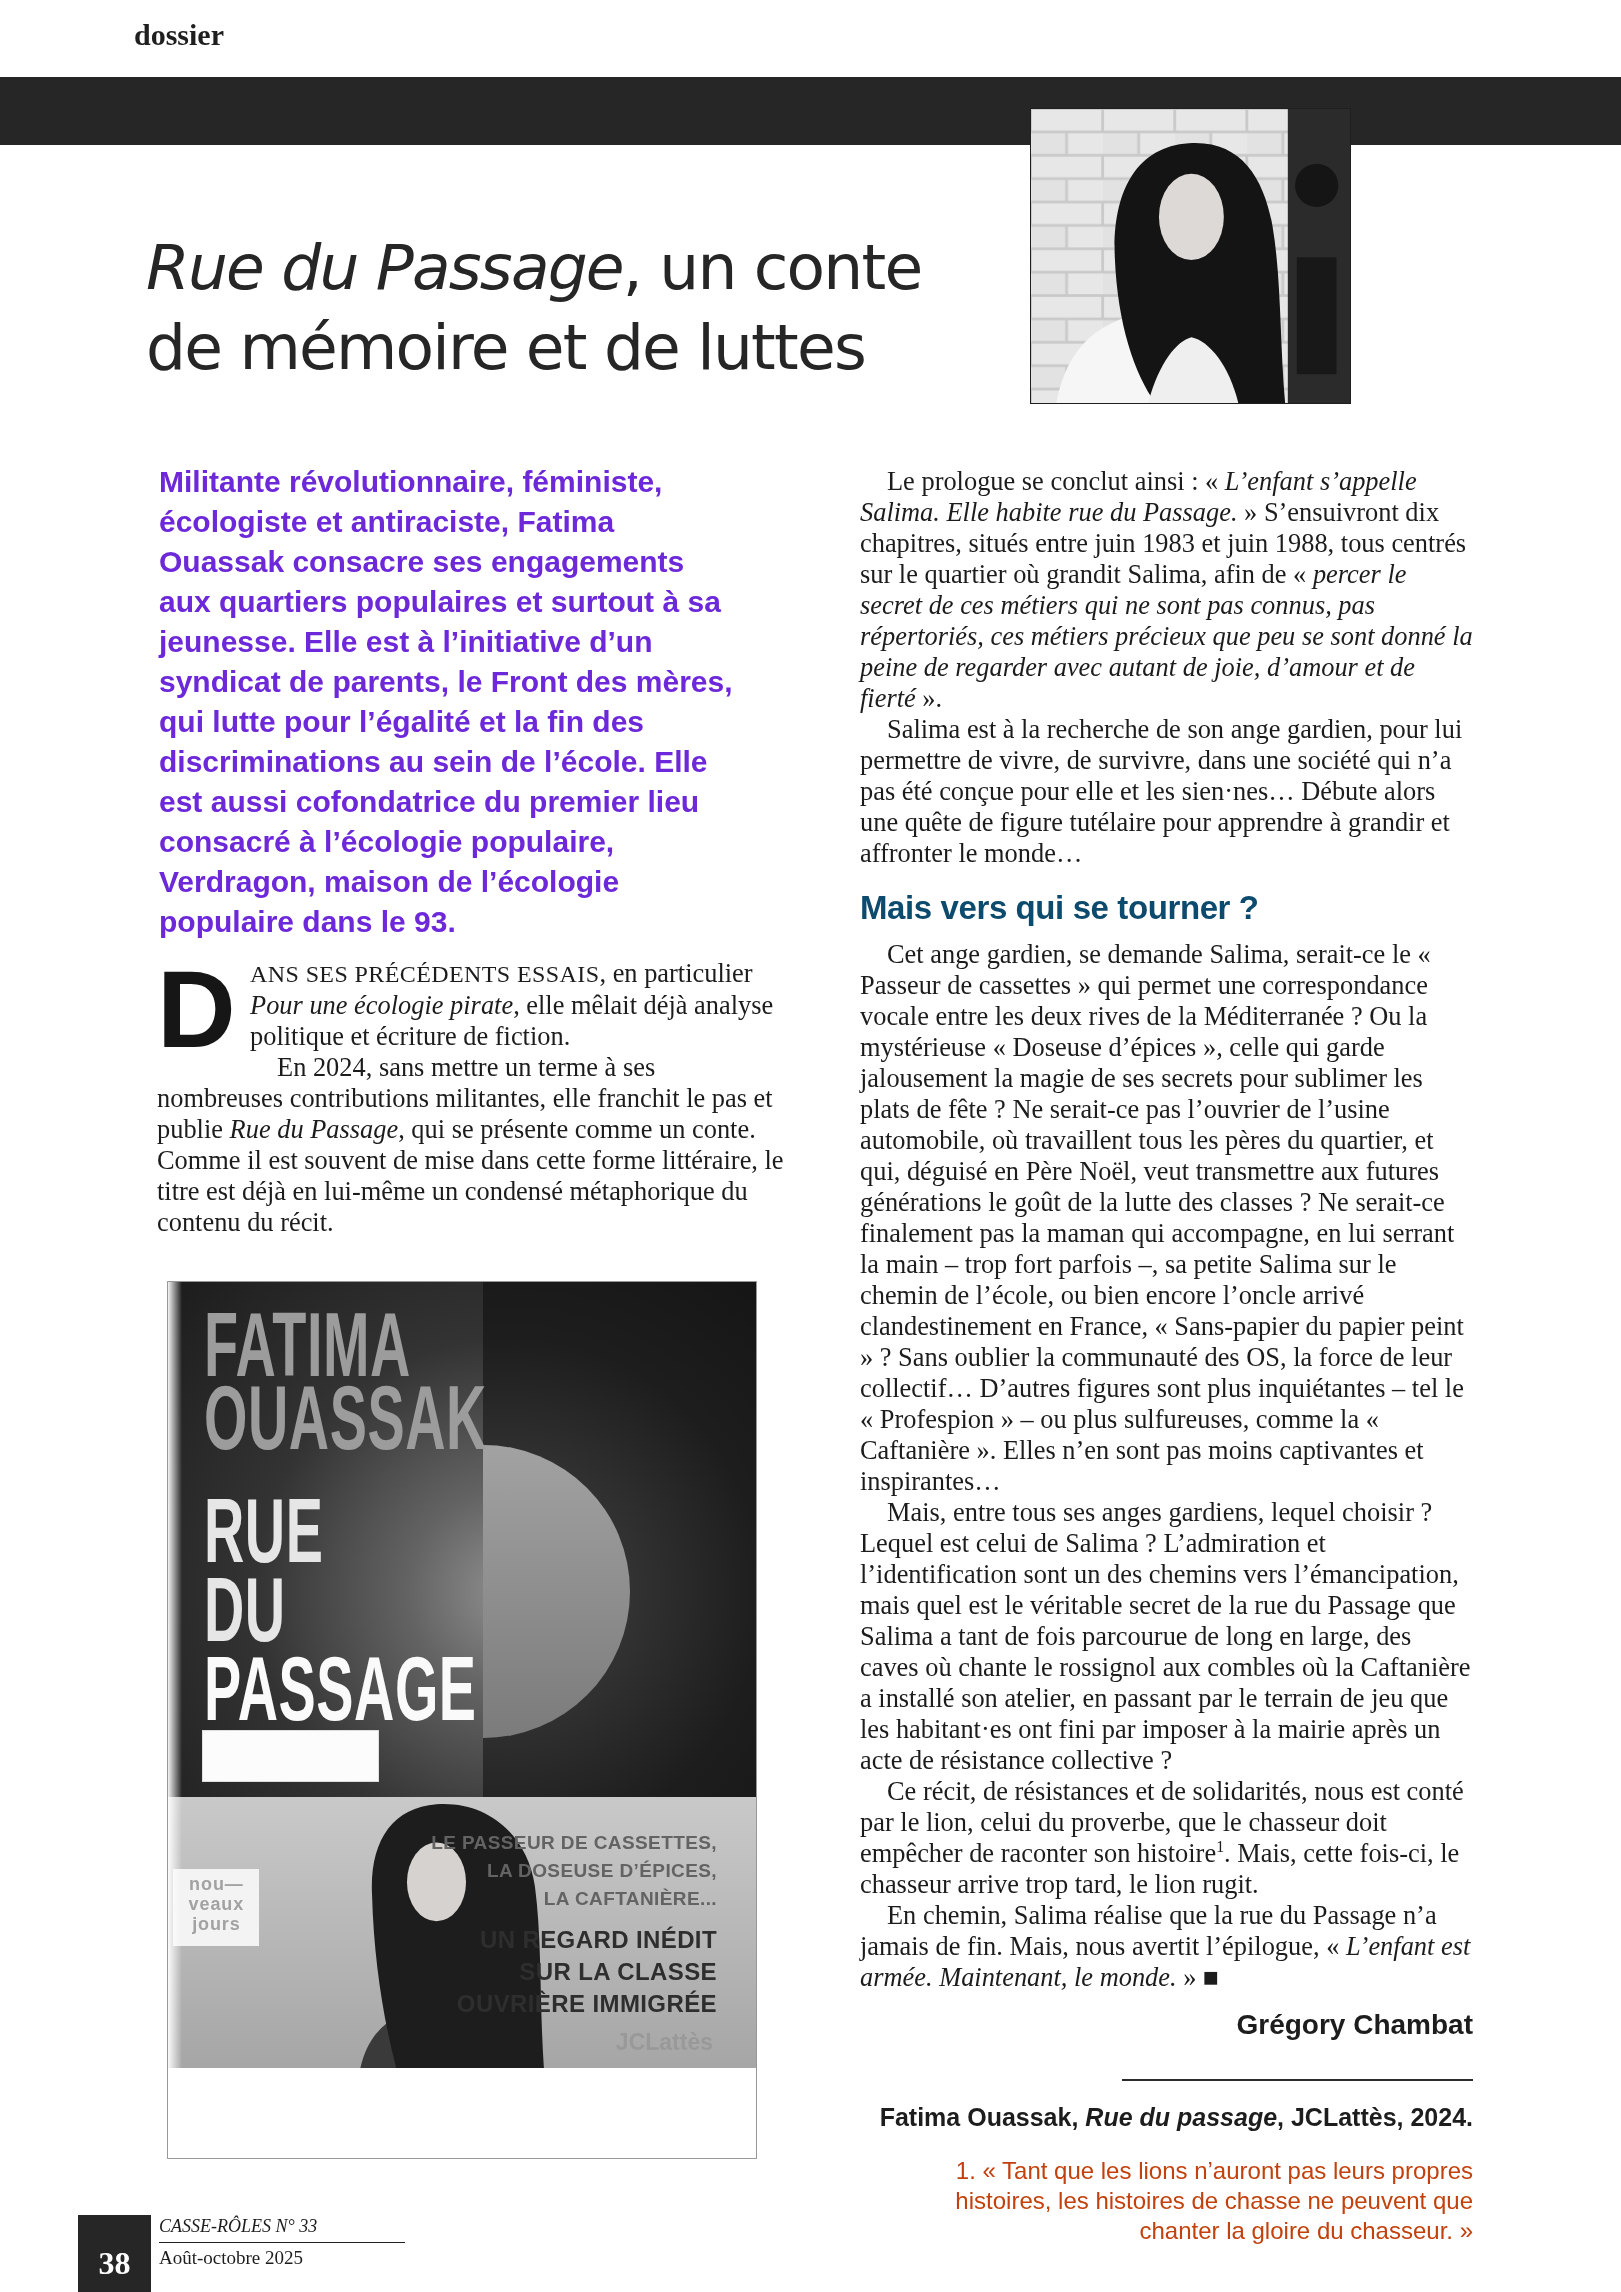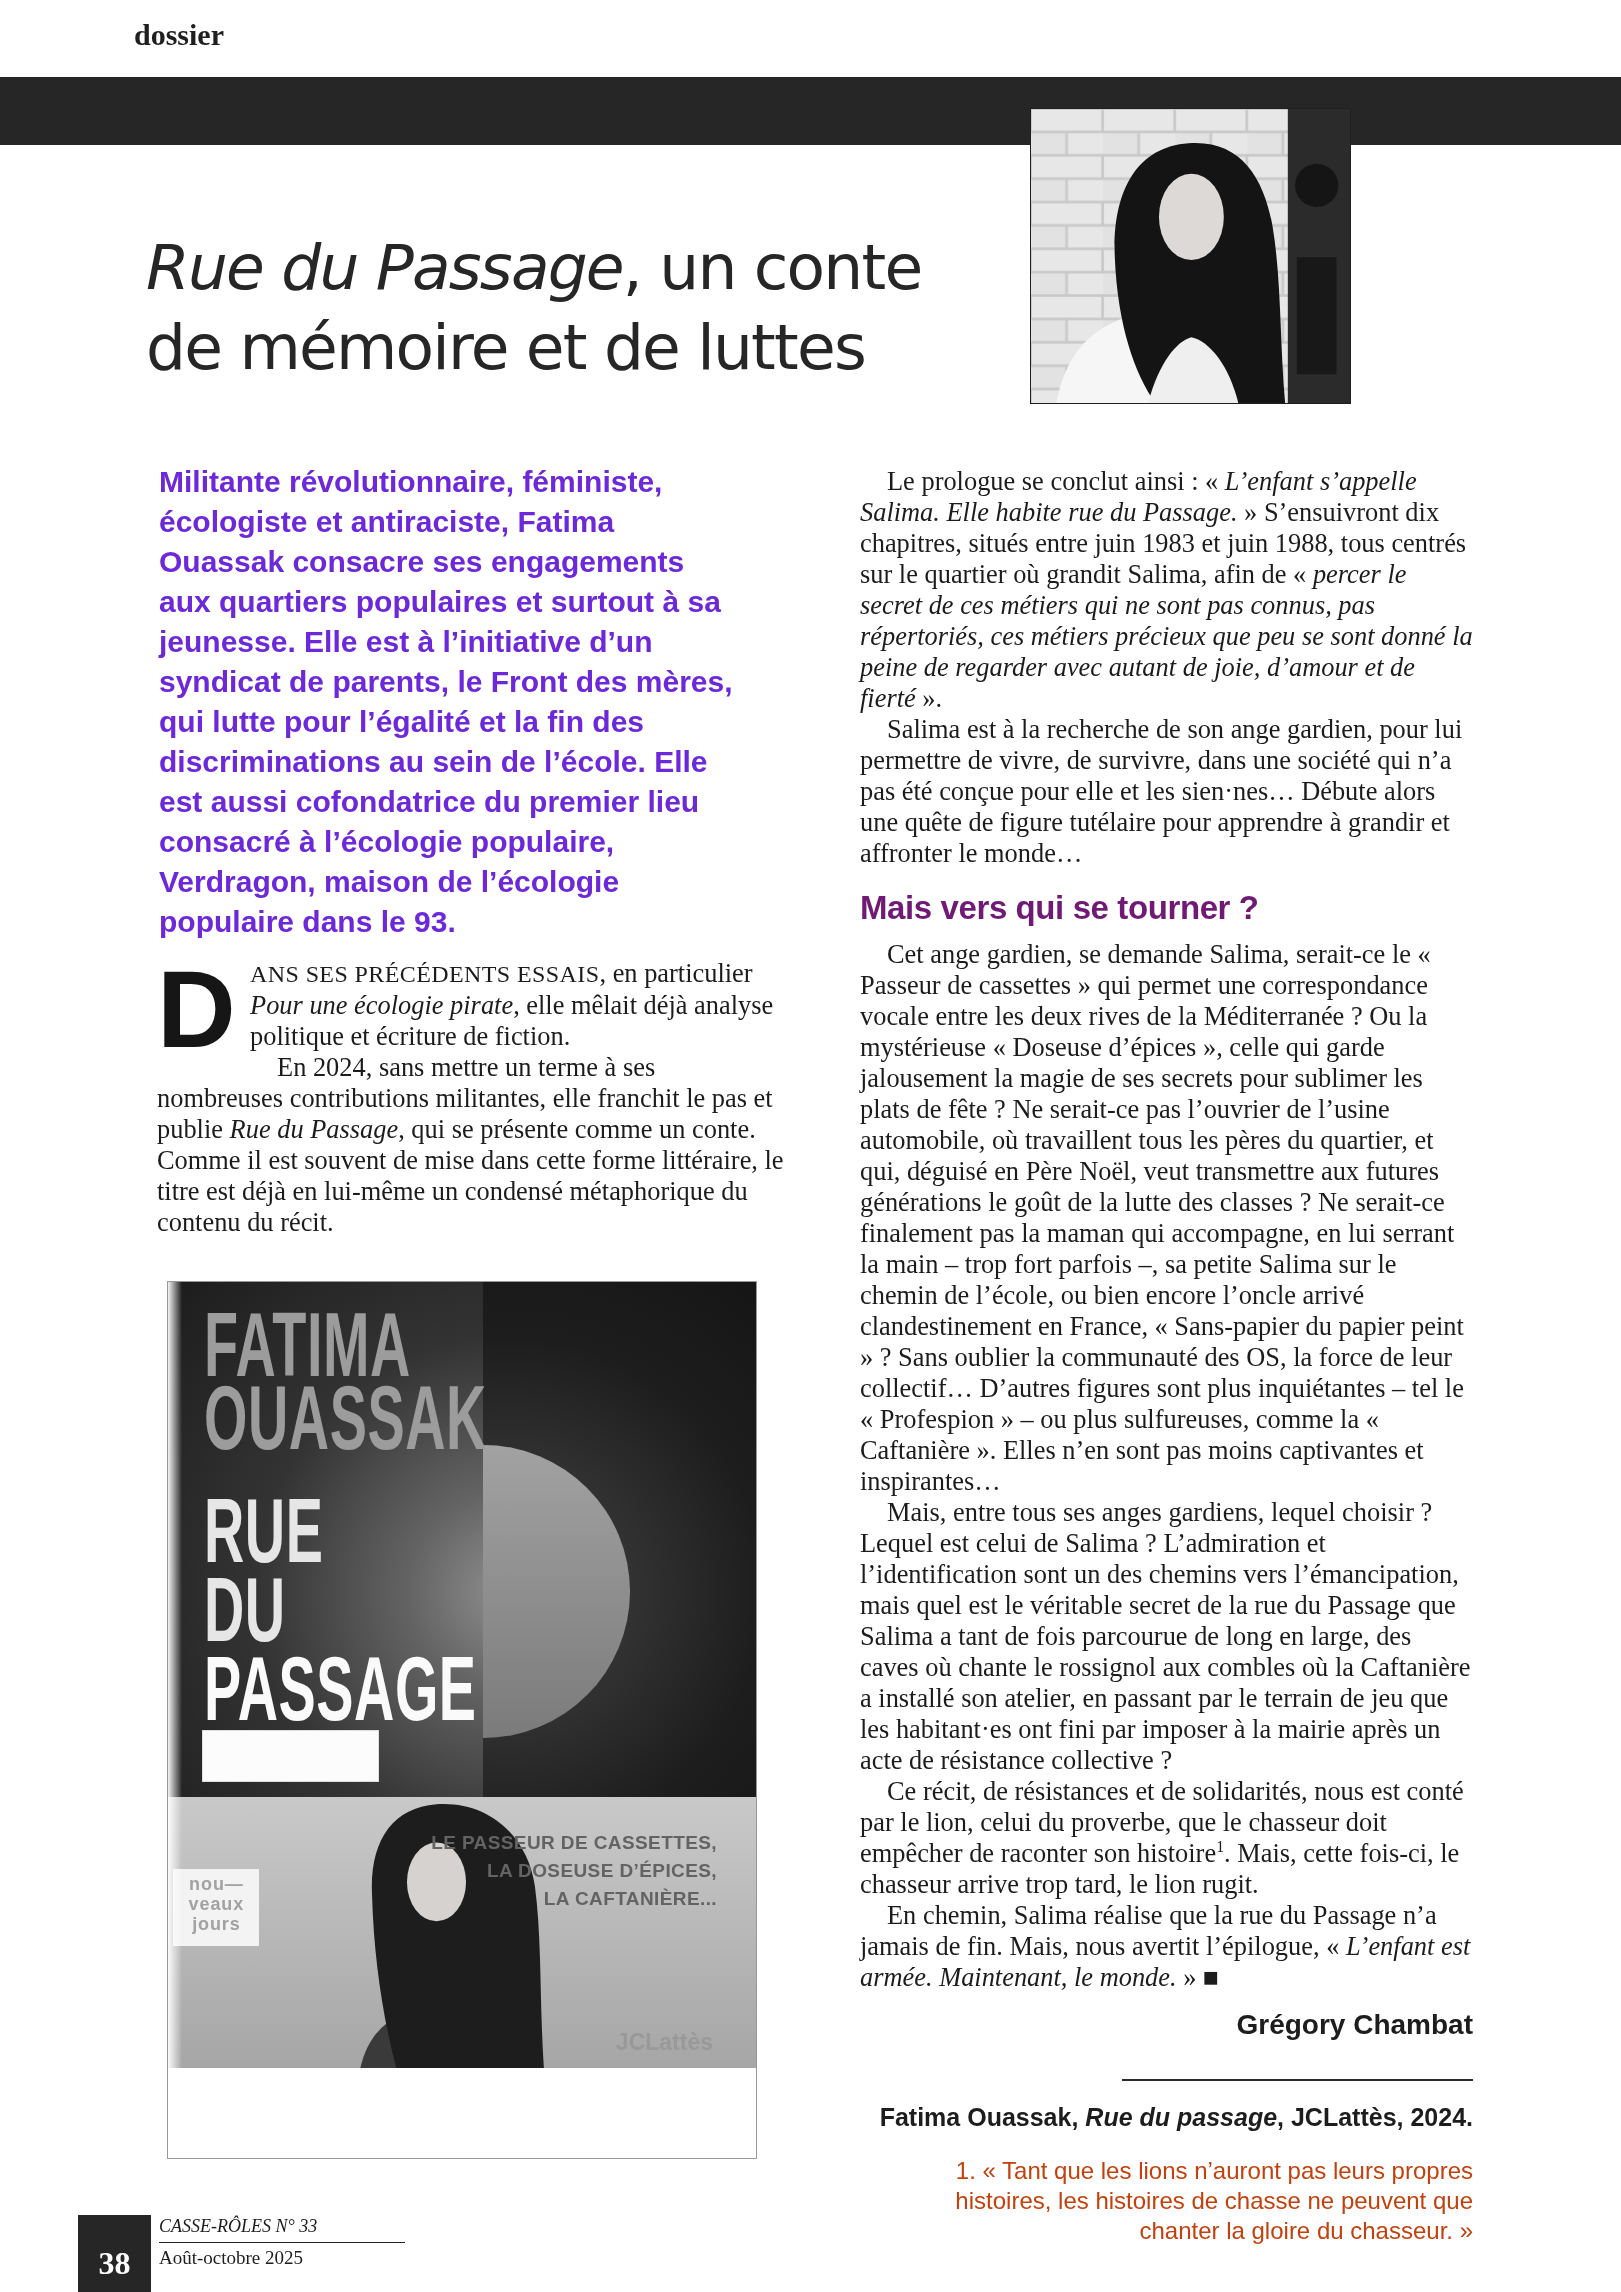--- a/index.html
+++ b/index.html
@@ -32,21 +32,21 @@
   .col-left{position:absolute;left:157px;top:958px;width:627px;
     font-size:26.4px;line-height:31px;color:#1c1c1c;}
   .col-right{position:absolute;left:860px;top:466px;width:613px;
     font-size:26.4px;line-height:31px;color:#1c1c1c;}
   .body{margin:0;}
   .indent{text-indent:27px;}
   .it{font-style:italic;}
   .sc{font-size:24px;letter-spacing:0.4px;}
   sup{font-size:0.6em;vertical-align:super;line-height:0;}
   .dropcap{float:left;font:700 109px/0.78 "Liberation Sans",sans-serif;color:#161616;margin:9px 14.3px 0 0;}
-  .xhead{font:700 33px/1.05 "Liberation Sans",sans-serif;color:#701a75;margin:21.5px 0 14.3px;letter-spacing:-0.4px;}
+  .xhead{font:700 33px/1.05 "Liberation Sans",sans-serif;color:#0c4a6e;margin:21.5px 0 14.3px;letter-spacing:-0.4px;}
   .byline{text-align:right;font:700 28px "Liberation Sans",sans-serif;color:#1d1d1d;margin:16px 0 0;}
   .rule{width:351px;height:1.8px;background:#2b2b2b;margin:38px 0 0 auto;}
   .citation{text-align:right;font:700 25px "Liberation Sans",sans-serif;color:#1d1d1d;margin:21.5px 0 0;}
   .footnote{text-align:right;font:400 24px/30px "Liberation Sans",sans-serif;color:#c2410c;
     width:573px;margin:24px 0 0 auto;}
 
   
   .book-cover{position:absolute;left:168px;top:1282px;width:588px;height:876px;
     box-shadow:0 0 0 0.9px #8d8d8d;z-index:1;}
   .book-cover::after{content:'';position:absolute;left:0;top:0;width:14.3px;height:100%;
@@ -155,20 +155,25 @@
       <div class="cv-imprint">
           <span class="bl">nou—</span>
           <span class="bl">veaux</span>
           <span class="bl">jours</span>
         </div>
       <div class="cv-tag1">
           <span class="bl">LE PASSEUR DE CASSETTES,</span>
           <span class="bl">LA DOSEUSE D’ÉPICES,</span>
           <span class="bl">LA CAFTANIÈRE...</span>
         </div>
+      <div class="cv-tag2">
+          <span class="bl">UN REGARD INÉDIT</span>
+          <span class="bl">SUR LA CLASSE</span>
+          <span class="bl">OUVRIÈRE IMMIGRÉE</span>
+        </div>
       <div class="cv-pub">JCLattès</div>
     </div>
   </figure>
 
   <div class="col-right">
     <p class="body indent"><span>Le prologue se conclut ainsi : « </span><span class="it">L’enfant s’appelle Salima. Elle habite rue du Passage.</span><span> » S’ensuivront dix chapitres, situés entre juin 1983 et juin 1988, tous centrés sur le quartier où grandit Salima, afin de « </span><span class="it">percer le secret de ces métiers qui ne sont pas connus, pas répertoriés, ces métiers précieux que peu se sont donné la peine de regarder avec autant de joie, d’amour et de fierté</span><span> ».</span></p>
     <p class="body indent">Salima est à la recherche de son ange gardien, pour lui permettre de vivre, de survivre, dans une société qui n’a pas été conçue pour elle et les sien·nes… Débute alors une quête de figure tutélaire pour apprendre à grandir et affronter le monde…</p>
     <h2 class="xhead">Mais vers qui se tourner ?</h2>
     <p class="body indent">Cet ange gardien, se demande Salima, serait-ce le « Passeur de cassettes » qui permet une correspondance vocale entre les deux rives de la Méditerranée ? Ou la mystérieuse « Doseuse d’épices », celle qui garde jalousement la magie de ses secrets pour sublimer les plats de fête ? Ne serait-ce pas l’ouvrier de l’usine automobile, où travaillent tous les pères du quartier, et qui, déguisé en Père Noël, veut transmettre aux futures générations le goût de la lutte des classes ? Ne serait-ce finalement pas la maman qui accompagne, en lui serrant la main – trop fort parfois –, sa petite Salima sur le chemin de l’école, ou bien encore l’oncle arrivé clandestinement en France, « Sans-papier du papier peint » ? Sans oublier la communauté des OS, la force de leur collectif… D’autres figures sont plus inquiétantes – tel le « Profespion » – ou plus sulfureuses, comme la « Caftanière ». Elles n’en sont pas moins captivantes et inspirantes…</p>
     <p class="body indent">Mais, entre tous ses anges gardiens, lequel choisir ? Lequel est celui de Salima ? L’admiration et l’identification sont un des chemins vers l’émancipation, mais quel est le véritable secret de la rue du Passage que Salima a tant de fois parcourue de long en large, des caves où chante le rossignol aux combles où la Caftanière a installé son atelier, en passant par le terrain de jeu que les habitant·es ont fini par imposer à la mairie après un acte de résistance collective ?</p>

